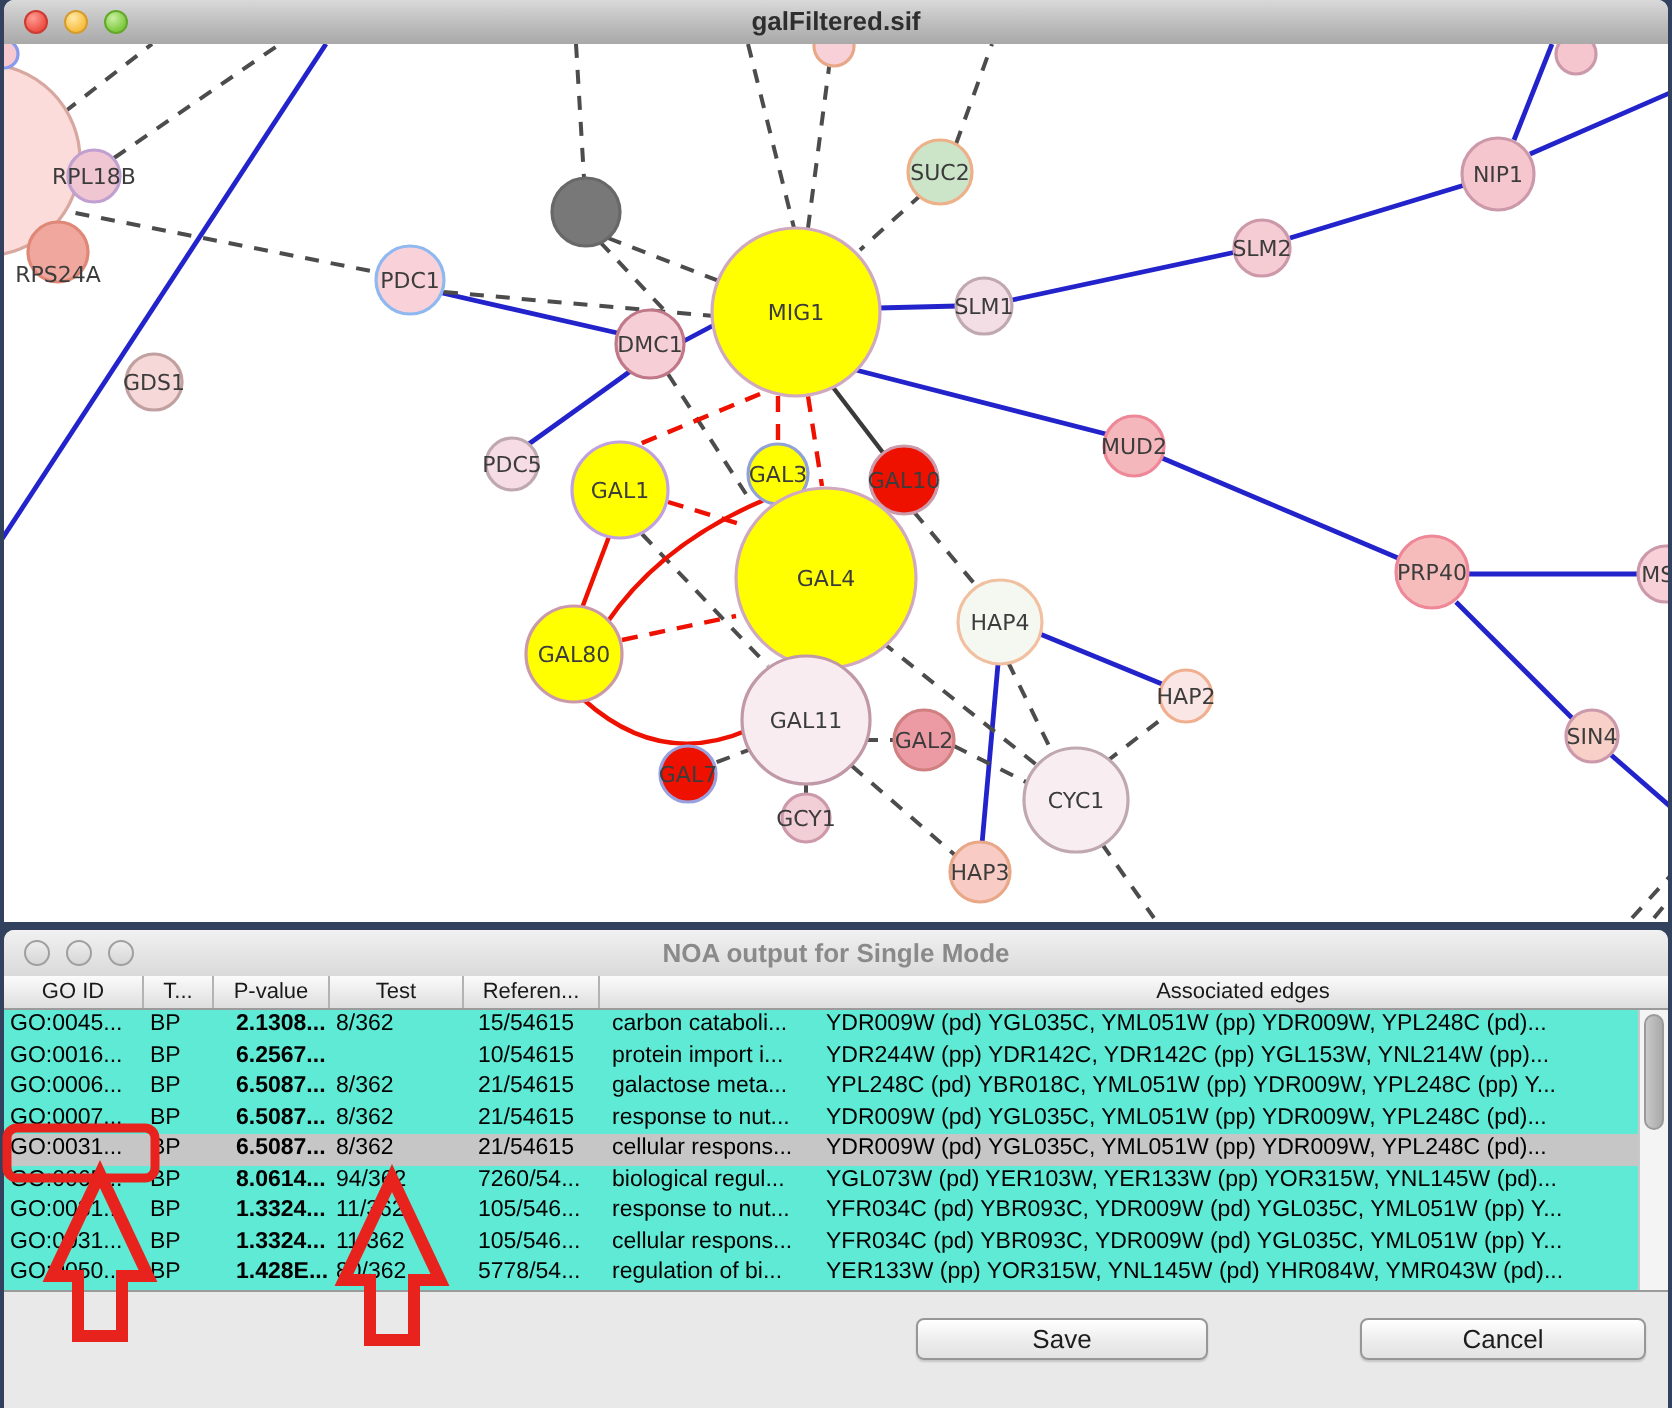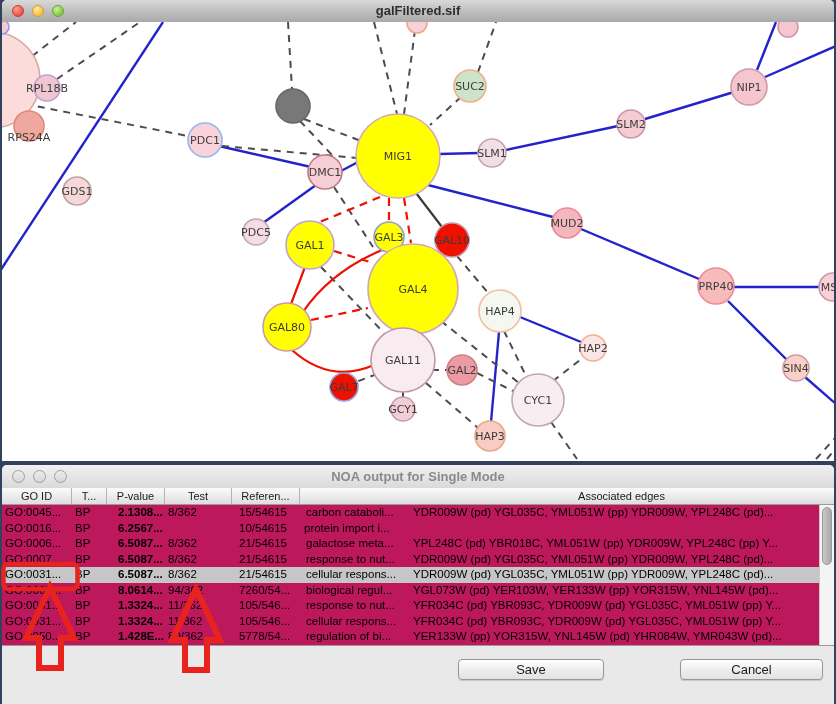--- a/index.html
+++ b/index.html
@@ -34,21 +34,21 @@
     border:1px solid #9f9f9f;}
   #table{position:absolute;left:0;top:23px;right:0;height:157px;background:#fff;}
   #thead{display:flex;height:17px;box-sizing:border-box;
     background:linear-gradient(180deg,#fbfbfb,#dedede);
     border-bottom:1px solid #9b9b9b;font-size:11px;color:#1a1a1a;}
   .hcell{box-sizing:border-box;border-right:1px solid #b3b3b3;text-align:center;
     line-height:16px;overflow:hidden;white-space:nowrap;flex:0 0 auto;}
   .hcell:last-child{border-right:none;flex:1 1 auto;}
   #tbody{position:absolute;left:0;top:17px;right:15px;bottom:0;overflow:hidden;}
   .trow{display:flex;height:15.55px;font-size:11.5px;color:#000;line-height:15.5px;
-    white-space:nowrap;background:#be185d;}
+    white-space:nowrap;background:#5eead4;}
   .trow.selected{background:#c6c6c6;}
   .cell{box-sizing:border-box;overflow:hidden;flex:0 0 auto;padding-left:3px;}
   .cell:nth-child(3){padding-left:11px;font-weight:bold;}
   .cell:nth-child(5){padding-left:7px;}
   .cell:nth-child(6){padding-left:6px;}
   .cell:last-child{flex:1 1 auto;padding-left:4px;}
   #vscroll{position:absolute;top:17px;right:0;bottom:0;width:15px;background:#f4f4f4;
     border-left:1px solid #c9c9c9;box-sizing:border-box;}
   #vthumb{position:absolute;left:2px;right:2px;top:2px;height:58px;border-radius:6px;
     background:linear-gradient(90deg,#c9c9c9,#a9a9a9);border:1px solid #9a9a9a;box-sizing:border-box;}
@@ -223,20 +223,21 @@
           <div class="cell" style="width: 109px;">carbon cataboli...</div>
           <div class="cell">YDR009W (pd) YGL035C, YML051W (pp) YDR009W, YPL248C (pd)...</div>
         </div>
         <div class="trow">
           <div class="cell" style="width: 70px;">GO:0016...</div>
           <div class="cell" style="width: 35px;">BP</div>
           <div class="cell" style="width: 58px;">6.2567...</div>
           <div class="cell" style="width: 67px; margin-top: 46px;">7/362</div>
           <div class="cell" style="width: 68px;">10/54615</div>
           <div class="cell" style="width: 109px;">protein import i...</div>
+          <div class="cell">YDR244W (pp) YDR142C, YDR142C (pp) YGL153W, YNL214W (pp)...</div>
         </div>
         <div class="trow">
           <div class="cell" style="width: 70px;">GO:0006...</div>
           <div class="cell" style="width: 35px;">BP</div>
           <div class="cell" style="width: 58px;">6.5087...</div>
           <div class="cell" style="width: 67px;">8/362</div>
           <div class="cell" style="width: 68px;">21/54615</div>
           <div class="cell" style="width: 109px;">galactose meta...</div>
           <div class="cell">YPL248C (pd) YBR018C, YML051W (pp) YDR009W, YPL248C (pp) Y...</div>
         </div>

